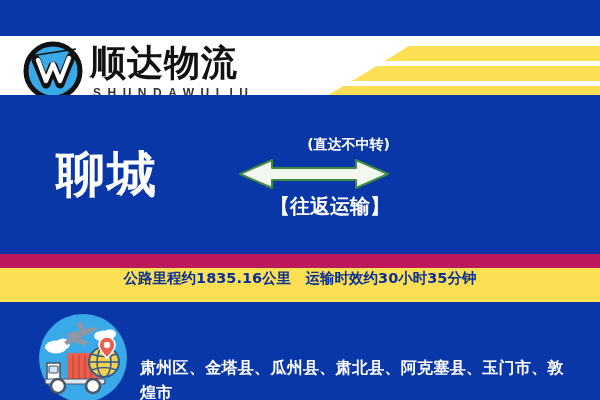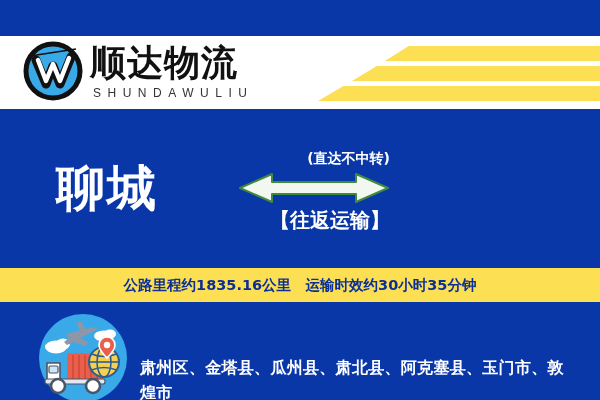--- a/index.html
+++ b/index.html
@@ -56,21 +56,21 @@
     font-size: 36px;
     font-weight: 700;
     color: #111111;
     line-height: 42px;
     letter-spacing: 1px;
     white-space: nowrap;
   }
   .logo-en {
     font-family: "Liberation Sans", sans-serif;
     font-size: 12px;
-    font-weight: 400;
+    font-weight: 700;
     color: #333333;
     letter-spacing: 6.5px;
     line-height: 16px;
     margin-top: 1px;
     margin-left: 3px;
     white-space: nowrap;
   }
 
   
   .stripes {
@@ -85,21 +85,21 @@
     height: 15px;
     background: #fcdf53;
   }
   .stripe.s1 { top: 10px;  width: 215px; clip-path: polygon(11% 0, 100% 0, 100% 100%, 0% 100%); }
   .stripe.s2 { top: 30px;  width: 248px; clip-path: polygon(10% 0, 100% 0, 100% 100%, 0% 100%); }
   .stripe.s3 { top: 50px;  width: 282px; clip-path: polygon(9% 0, 100% 0, 100% 100%, 0% 100%); }
 
   
   .route {
     position: absolute;
-    left: 0; top: 73px;
+    left: 0; top: 59px;
     width: 600px;
     height: 159px;
     background: #0a37a8;
   }
   .city {
     position: absolute;
     top: 50%;
     transform: translateY(-50%);
     font-family: "DejaVu Sans", "Liberation Sans", sans-serif;
     font-size: 49px;
@@ -147,21 +147,20 @@
   .arrow-wrap svg { display: block; }
 
   
   .info-band {
     position: absolute;
     left: 0; top: 232px;
     width: 600px;
     height: 34px;
     background: #fcdf53;
     display: flex;
-    align-items: center;
     justify-content: center;
   }
   .info-text {
     font-family: "DejaVu Sans", "Liberation Sans", sans-serif;
     font-size: 14.5px;
     font-weight: 700;
     color: #0a2f96;
     white-space: pre;
     letter-spacing: 0px;
     line-height: 20px;

